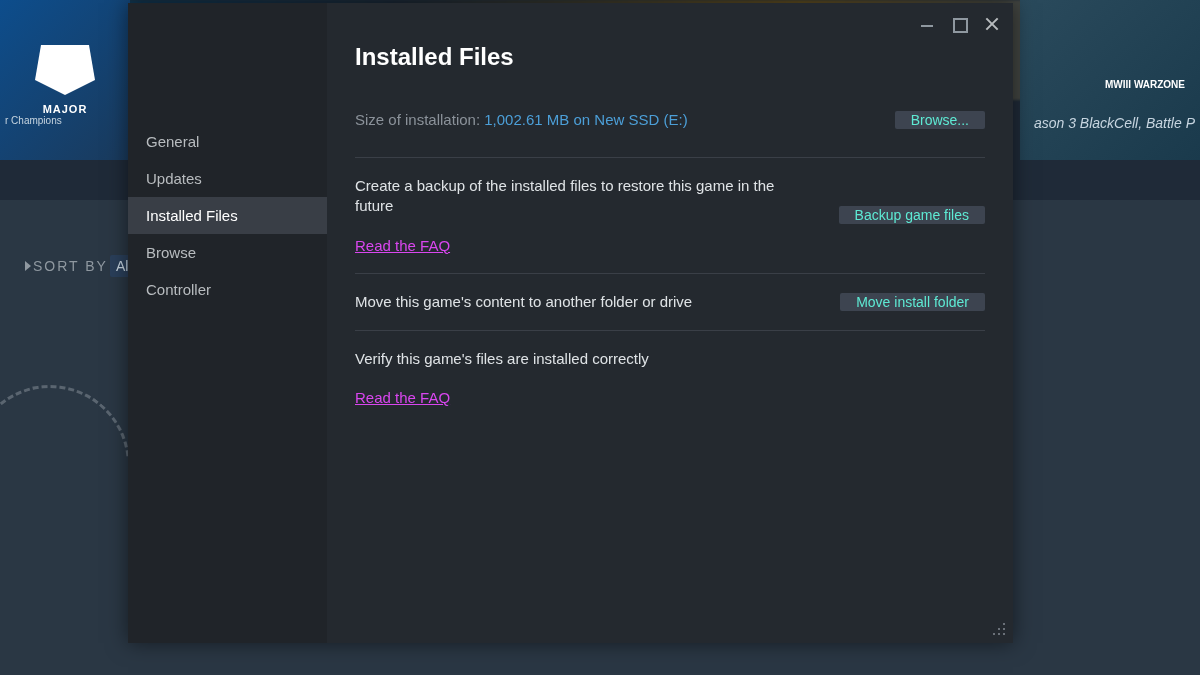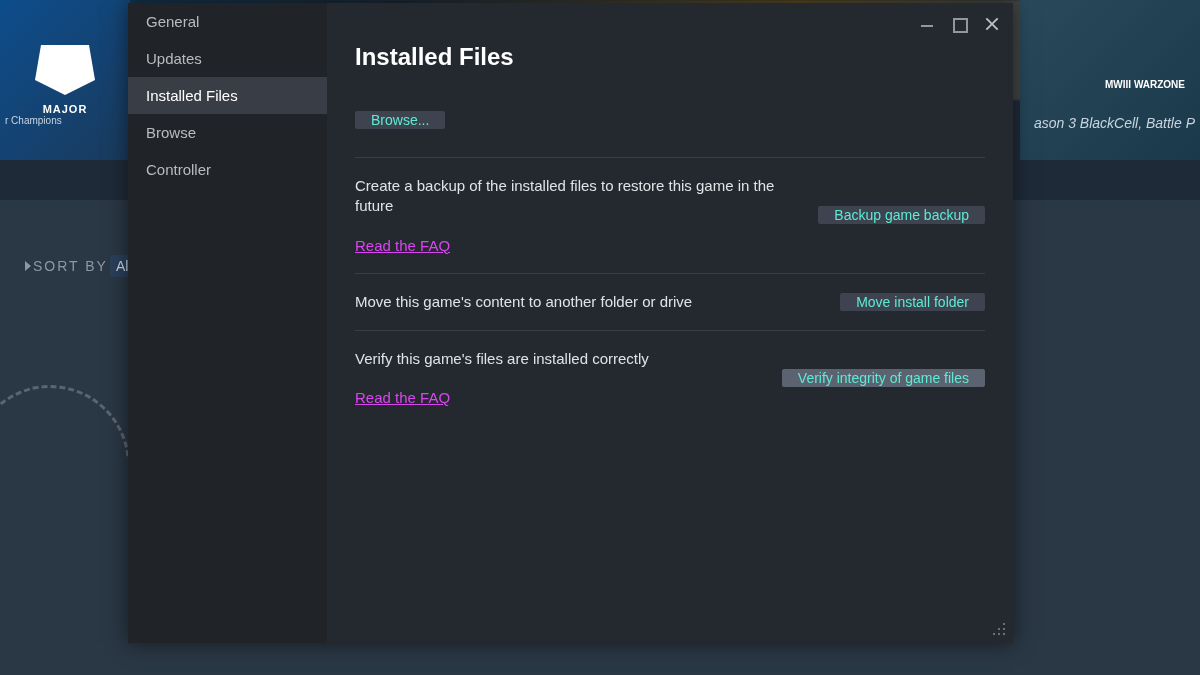--- a/index.html
+++ b/index.html
@@ -143,20 +143,21 @@
       width: 885px;
       height: 640px;
       background: #24292f;
       display: flex;
       box-shadow: 0 0 20px rgba(0,0,0,0.5);
     }
     .sidebar {
       width: 199px;
       height: 100%;
       background: #202429;
+      padding-top: 120px;
     }
     .sidebar-item {
       padding: 10px 18px;
       color: #b8bcbf;
       font-size: 15px;
       cursor: pointer;
     }
     .sidebar-item.active {
       background: #393e46;
       color: #ffffff;
@@ -326,44 +327,46 @@
   <div class="main-panel">
     <div class="window-controls">
       <div class="wc-icon wc-minimize"></div>
       <div class="wc-icon wc-maximize"></div>
       <div class="wc-icon wc-close"></div>
     </div>
 
     <h1 class="page-title">Installed Files</h1>
 
     <div class="size-row">
+      <div>
+        <span class="size-label">Size of installation: </span><span class="size-value">1,002.61 MB on New SSD (E:)</span>
+      </div>
       <button class="btn">Browse...</button>
     </div>
 
     <div class="option-row">
       <div class="option-text">
         <div class="option-desc">Create a backup of the installed files to restore this game in the future</div>
         <a class="faq-link">Read the FAQ</a>
       </div>
-      <button class="btn">Backup game backup</button>
+      <button class="btn">Backup game files</button>
     </div>
 
     <div class="option-row">
       <div class="option-text">
         <div class="option-desc">Move this game's content to another folder or drive</div>
       </div>
       <button class="btn">Move install folder</button>
     </div>
 
     <div class="option-row">
       <div class="option-text">
         <div class="option-desc">Verify this game's files are installed correctly</div>
         <a class="faq-link">Read the FAQ</a>
       </div>
-      <button class="btn btn-light">Verify integrity of game files</button>
     </div>
 
     <div class="resize-grip">
       <span></span>
         <span></span>
         <span></span>
         <span></span>
         <span></span>
         <span></span>
     </div>

